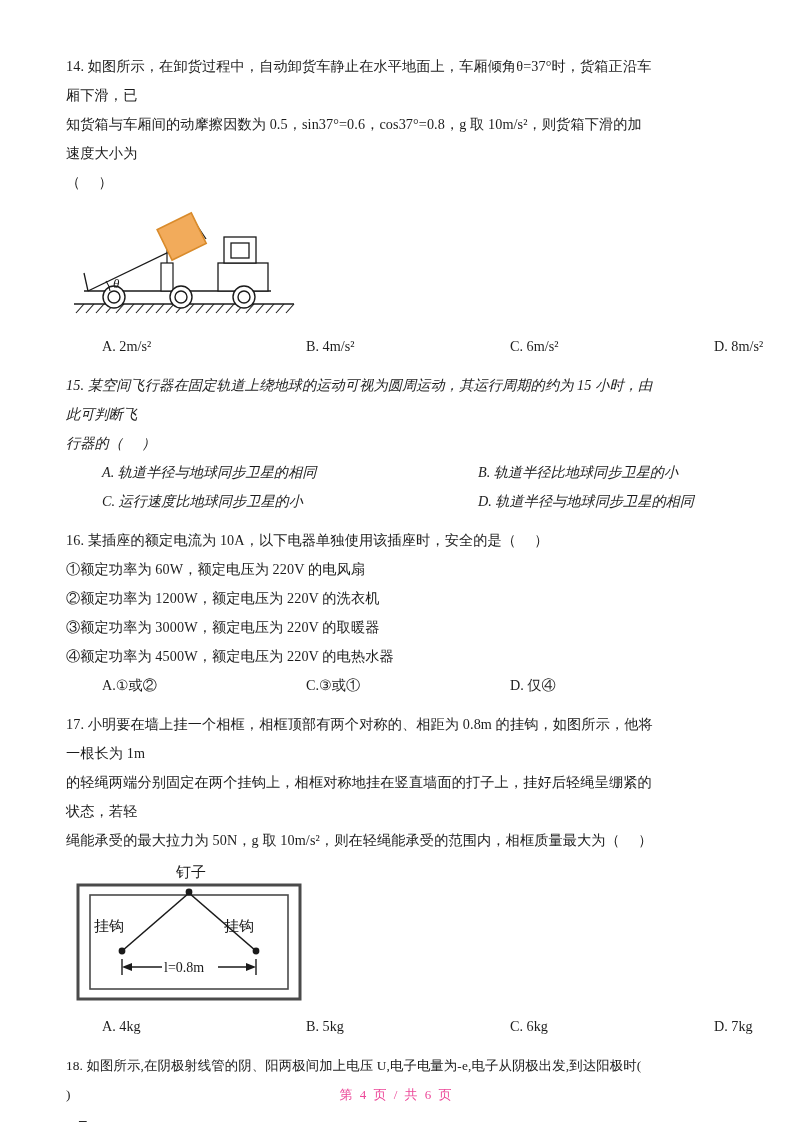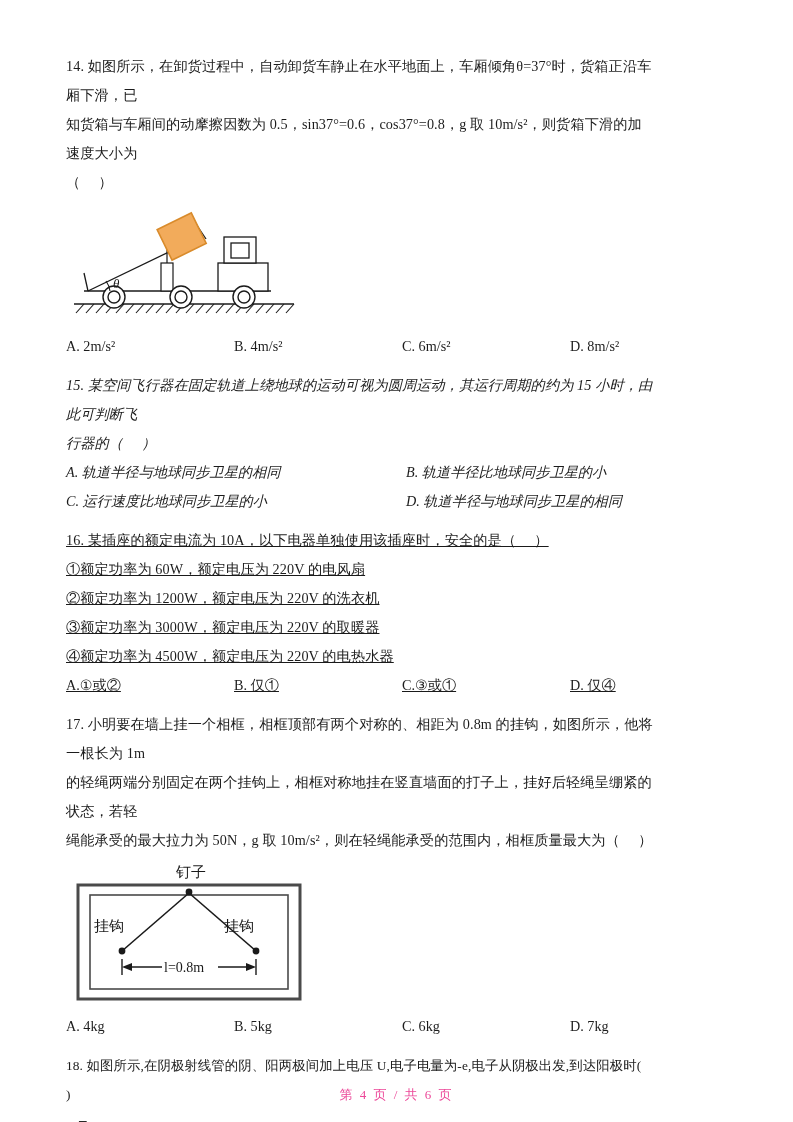--- a/index.html
+++ b/index.html
@@ -32,20 +32,21 @@
     color: #1c1c1c;
   }
   .opt-row {
     display: flex;
     font-size: 14.2px;
     line-height: 29px;
     color: #1c1c1c;
   }
   .opt-row > .opt {
     flex: 0 0 auto;
+    margin-left: 36px;
   }
   .opt-4 > .opt { width: 168px; }
   .opt-2 > .opt { width: 340px; }
   .figure { margin: 4px 0 6px 0; }
   .footer {
     position: absolute;
     left: 0;
     bottom: 18px;
     width: 793px;
     text-align: center;
@@ -140,30 +141,29 @@
     <div class="opt-row opt-2">
       <span class="opt">A. 轨道半径与地球同步卫星的相同</span>
       <span class="opt">B. 轨道半径比地球同步卫星的小</span>
     </div>
     <div class="opt-row opt-2">
       <span class="opt">C. 运行速度比地球同步卫星的小</span>
       <span class="opt">D. 轨道半径与地球同步卫星的相同</span>
     </div>
   </div>
 
-  <div class="q-block" style="margin-top:10px;text-decoration:underline;">
+  <div class="q-block" style="margin-top:10px;">
     <div class="q-line">16. 某插座的额定电流为 10A，以下电器单独使用该插座时，安全的是（     ）</div>
     <div class="q-line">①额定功率为 60W，额定电压为 220V 的电风扇</div>
     <div class="q-line">②额定功率为 1200W，额定电压为 220V 的洗衣机</div>
     <div class="q-line">③额定功率为 3000W，额定电压为 220V 的取暖器</div>
     <div class="q-line">④额定功率为 4500W，额定电压为 220V 的电热水器</div>
 
     <div class="opt-row opt-4">
       <span class="opt">A.①或②</span>
-      <span class="opt">B. 仅①</span>
       <span class="opt">C.③或①</span>
       <span class="opt">D. 仅④</span>
     </div>
   </div>
 
   <div class="q-block" style="margin-top:10px;">
     <div class="q-line">17. 小明要在墙上挂一个相框，相框顶部有两个对称的、相距为 0.8m 的挂钩，如图所示，他将一根长为 1m</div>
     <div class="q-line">的轻绳两端分别固定在两个挂钩上，相框对称地挂在竖直墙面的打子上，挂好后轻绳呈绷紧的状态，若轻</div>
     <div class="q-line">绳能承受的最大拉力为 50N，g 取 10m/s²，则在轻绳能承受的范围内，相框质量最大为（     ）</div>
 

